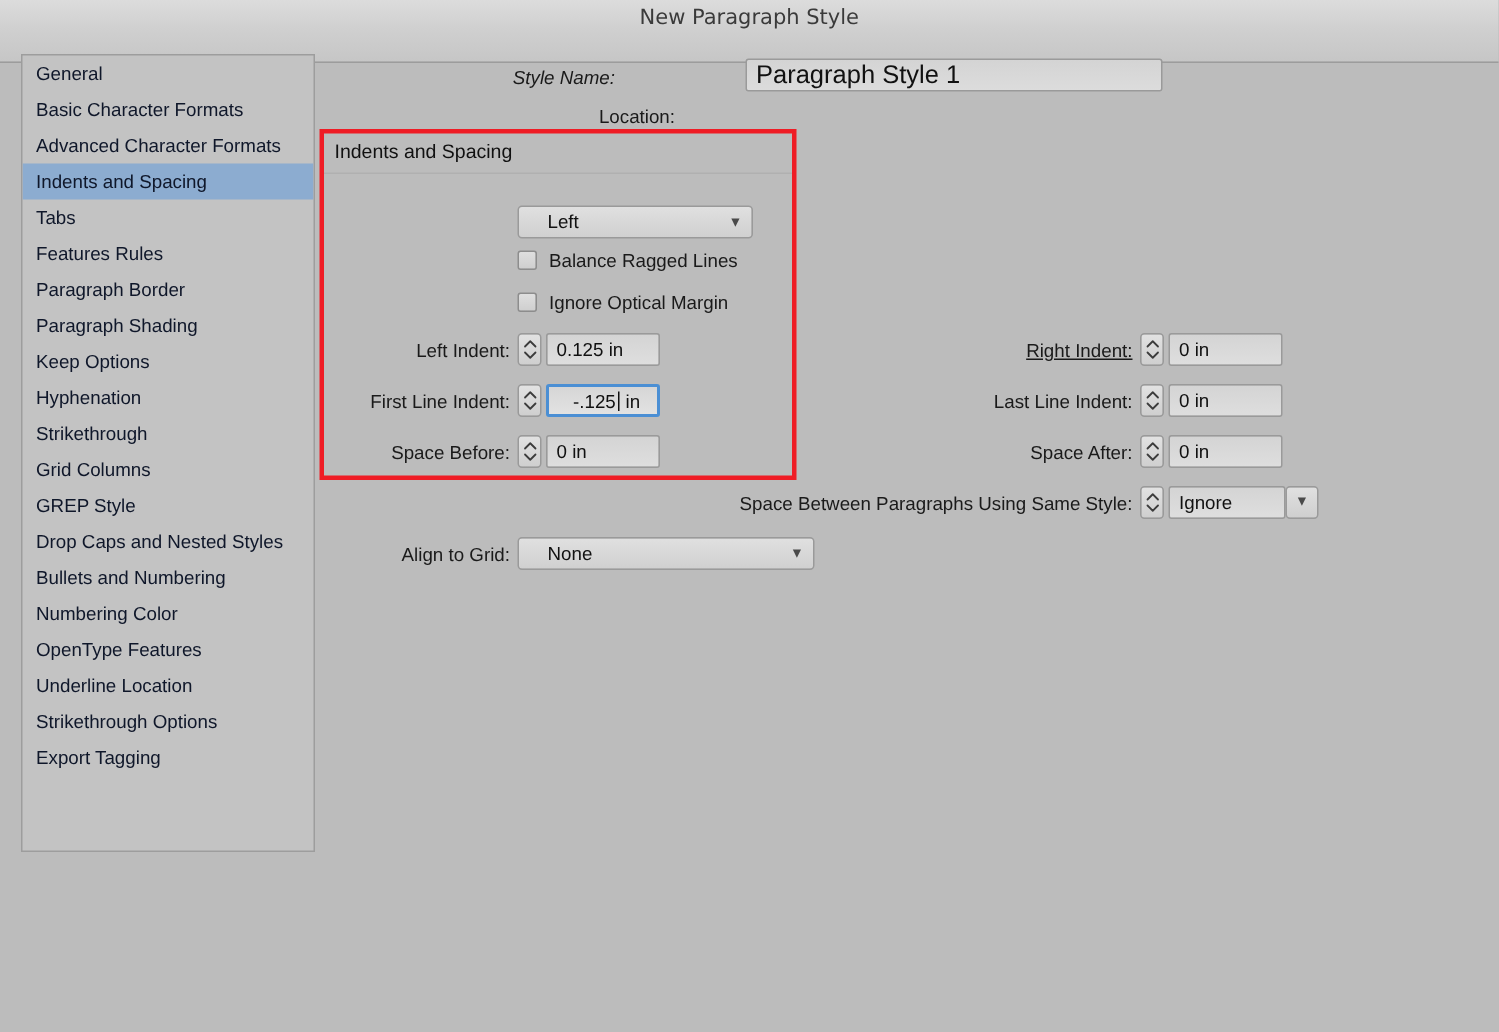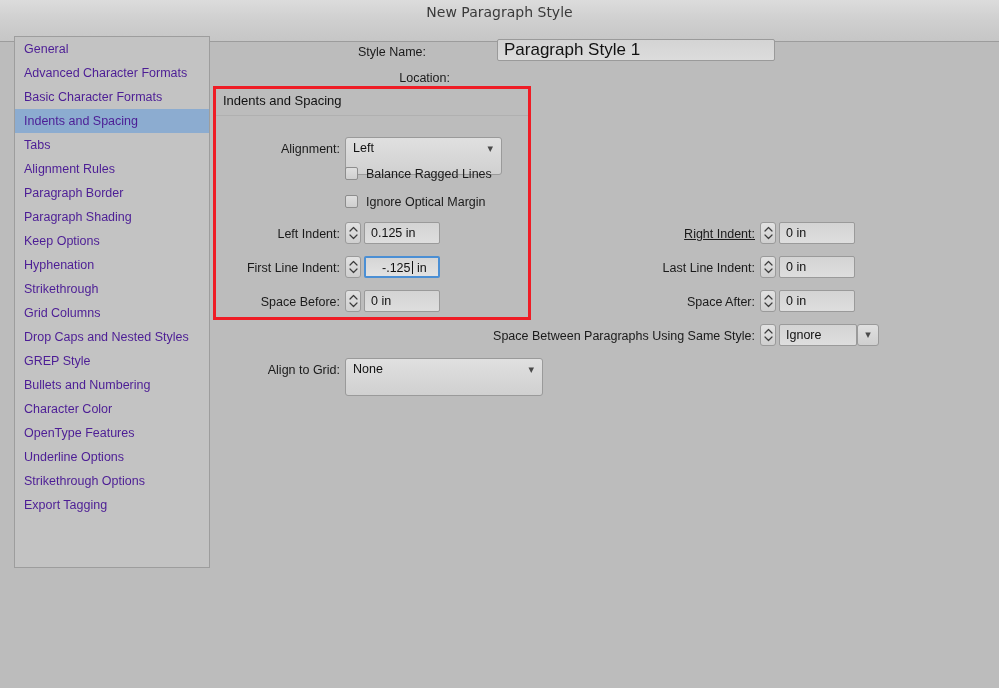--- a/index.html
+++ b/index.html
@@ -45,41 +45,41 @@
     background: #c3c3c3;
     border: 1px solid #9d9d9d;
     box-sizing: border-box;
     overflow: hidden;
   }
   .side-item {
     height: 24px;
     line-height: 24px;
     padding-left: 9px;
     font-size: 12.5px;
-    color: #4c1d95;
+    color: #0f172a;
     white-space: nowrap;
   }
   .side-item.selected {
     background: #8cacd0;
   }
 
   
   .content { position: absolute; left: 0; top: 26px; width: 999px; height: 662px; }
 
   .row-label {
     position: absolute;
     font-size: 12.5px;
     color: #1a1a1a;
     text-align: right;
     white-space: nowrap;
     line-height: 20px;
   }
 
   
-  .stylename-label { left: 246px; top: 16px; width: 180px; }
+  .stylename-label { left: 230px; top: 16px; width: 180px; font-style: italic; }
   .stylename-input {
     position: absolute;
     left: 497px; top: 13px;
     width: 278px; height: 22px;
     background: linear-gradient(to bottom, #d4d4d4 0%, #dcdcdc 100%);
     border: 1px solid #9a9a9a;
     border-radius: 2px;
     box-sizing: border-box;
     font-size: 17px;
     color: #111;
@@ -111,29 +111,29 @@
   .panel-sep {
     position: absolute;
     left: 216px; top: 89px;
     width: 312px; height: 1px;
     background: #b0b0b0;
   }
 
   
   .select {
     position: absolute;
-    height: 38px;
+    height: 22px;
     background: linear-gradient(to bottom, #e0e0e0 0%, #d0d0d0 100%);
     border: 1px solid #9a9a9a;
     border-radius: 3px;
     box-sizing: border-box;
     font-size: 12.5px;
     color: #111;
     line-height: 20px;
-    padding-left: 7px;
+    padding-left: 19px;
     white-space: nowrap;
     overflow: hidden;
   }
   .select .chev {
     position: absolute;
     right: 8px; top: 0;
     line-height: 20px;
     font-size: 11px;
     color: #4a4a4a;
   }
@@ -211,52 +211,51 @@
 </style>
 </head>
 <body>
 
 <div class="titlebar">
   <div class="titlebar-text">New Paragraph Style</div>
 </div>
 
 <div class="sidebar" id="sidebar">
     <div class="side-item">General</div>
+    <div class="side-item">Basic Character Formats</div>
     <div class="side-item">Advanced Character Formats</div>
-    <div class="side-item">Basic Character Formats</div>
     <div class="side-item selected">Indents and Spacing</div>
     <div class="side-item">Tabs</div>
-    <div class="side-item">Alignment Rules</div>
+    <div class="side-item">Features Rules</div>
     <div class="side-item">Paragraph Border</div>
     <div class="side-item">Paragraph Shading</div>
     <div class="side-item">Keep Options</div>
     <div class="side-item">Hyphenation</div>
     <div class="side-item">Strikethrough</div>
     <div class="side-item">Grid Columns</div>
+    <div class="side-item">GREP Style</div>
     <div class="side-item">Drop Caps and Nested Styles</div>
-    <div class="side-item">GREP Style</div>
     <div class="side-item">Bullets and Numbering</div>
-    <div class="side-item">Character Color</div>
+    <div class="side-item">Numbering Color</div>
     <div class="side-item">OpenType Features</div>
-    <div class="side-item">Underline Options</div>
+    <div class="side-item">Underline Location</div>
     <div class="side-item">Strikethrough Options</div>
     <div class="side-item">Export Tagging</div>
   </div>
 
 <div class="content">
 
   <div class="row-label stylename-label">Style Name:</div>
   <div class="stylename-input">Paragraph Style 1</div>
 
   <div class="row-label location-label">Location:</div>
 
   <div class="panel-title">Indents and Spacing</div>
   <div class="panel-sep"></div>
 
-  <div class="row-label" style="left:200px; top:113px; width:140px;">Alignment:</div>
   <div class="select" style="left:345px; top:111px; width:157px;">
     <span>Left</span>
     <span class="chev">▾</span>
   </div>
 
   <div class="checkrow" style="left:345px; top:140px;">
     <span class="checkbox"></span>
     <span class="cl">Balance Ragged Lines</span>
   </div>
 

